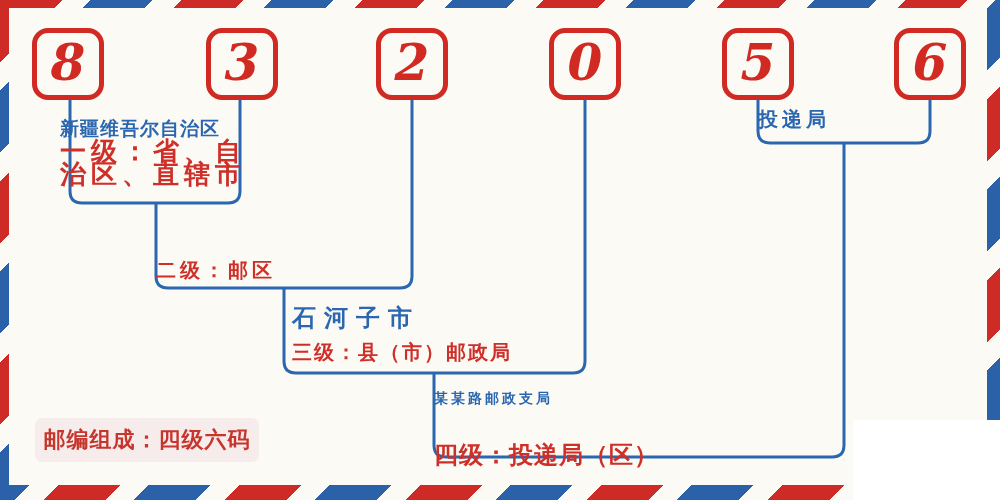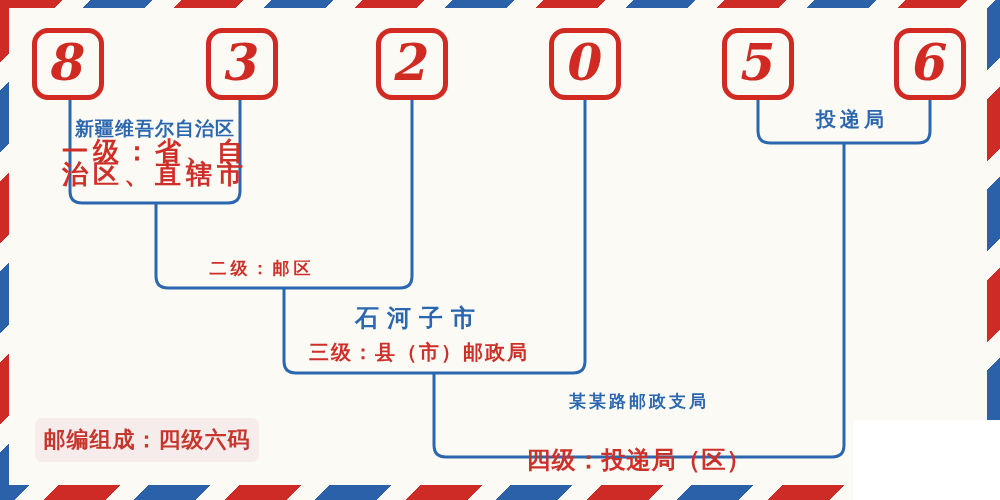--- a/index.html
+++ b/index.html
@@ -22,32 +22,32 @@
     position:absolute;top:28px;width:62px;height:62px;
     border:5px solid #d02a22;border-radius:16px;
     background:#fbfaf4;z-index:2;
     text-align:center;
   }
   .digit{
     display:block;line-height:60px;font-size:50px;
     font-family:"DejaVu Serif", serif;font-style:italic;font-weight:700;
     color:#d02a22;
   }
-  .lbl{position:absolute;z-index:2;text-align:center;font-weight:700;}
+  .lbl{position:absolute;z-index:2;font-weight:700;}
   .t-blue{color:#2b67b0;}
   .t-red{color:#ce2f28;}
   .lvl1{left:60px;top:117px;width:190px;line-height:23px;}
   .lvl1 .t-blue{font-size:19px;letter-spacing:1px;}
   .lvl1 .t-red{font-size:26px;letter-spacing:5px;}
-  .lvl2{left:156px;top:257px;width:212px;font-size:17px;letter-spacing:4px;}
-  .lvl3{left:268px;top:304px;width:302px;}
+  .lvl2{left:156px;top:257px;width:212px;font-size:20px;letter-spacing:4px;}
+  .lvl3{left:292px;top:304px;width:302px;}
   .lvl3 .t-blue{font-size:24px;letter-spacing:8px;line-height:28px;}
   .lvl3 .t-red{font-size:20px;letter-spacing:2px;margin-top:7px;}
   .lvl4{left:434px;top:390px;width:410px;}
-  .lvl4 .t-blue{font-size:17px;letter-spacing:3px;}
+  .lvl4 .t-blue{font-size:14px;letter-spacing:3px;}
   .lvl4 .t-red{font-size:24px;letter-spacing:1px;margin-top:31px;}
   .delivery{left:758px;top:106px;width:188px;font-size:20px;letter-spacing:4px;}
   .badge{
     position:absolute;left:35px;top:418px;width:224px;height:44px;
     background:#f6ecec;border-radius:7px;z-index:2;
     text-align:center;line-height:44px;
     font-family:"Liberation Serif", serif;font-weight:700;
     font-size:22px;letter-spacing:1px;color:#c6362d;
   }
   .white-cover{

